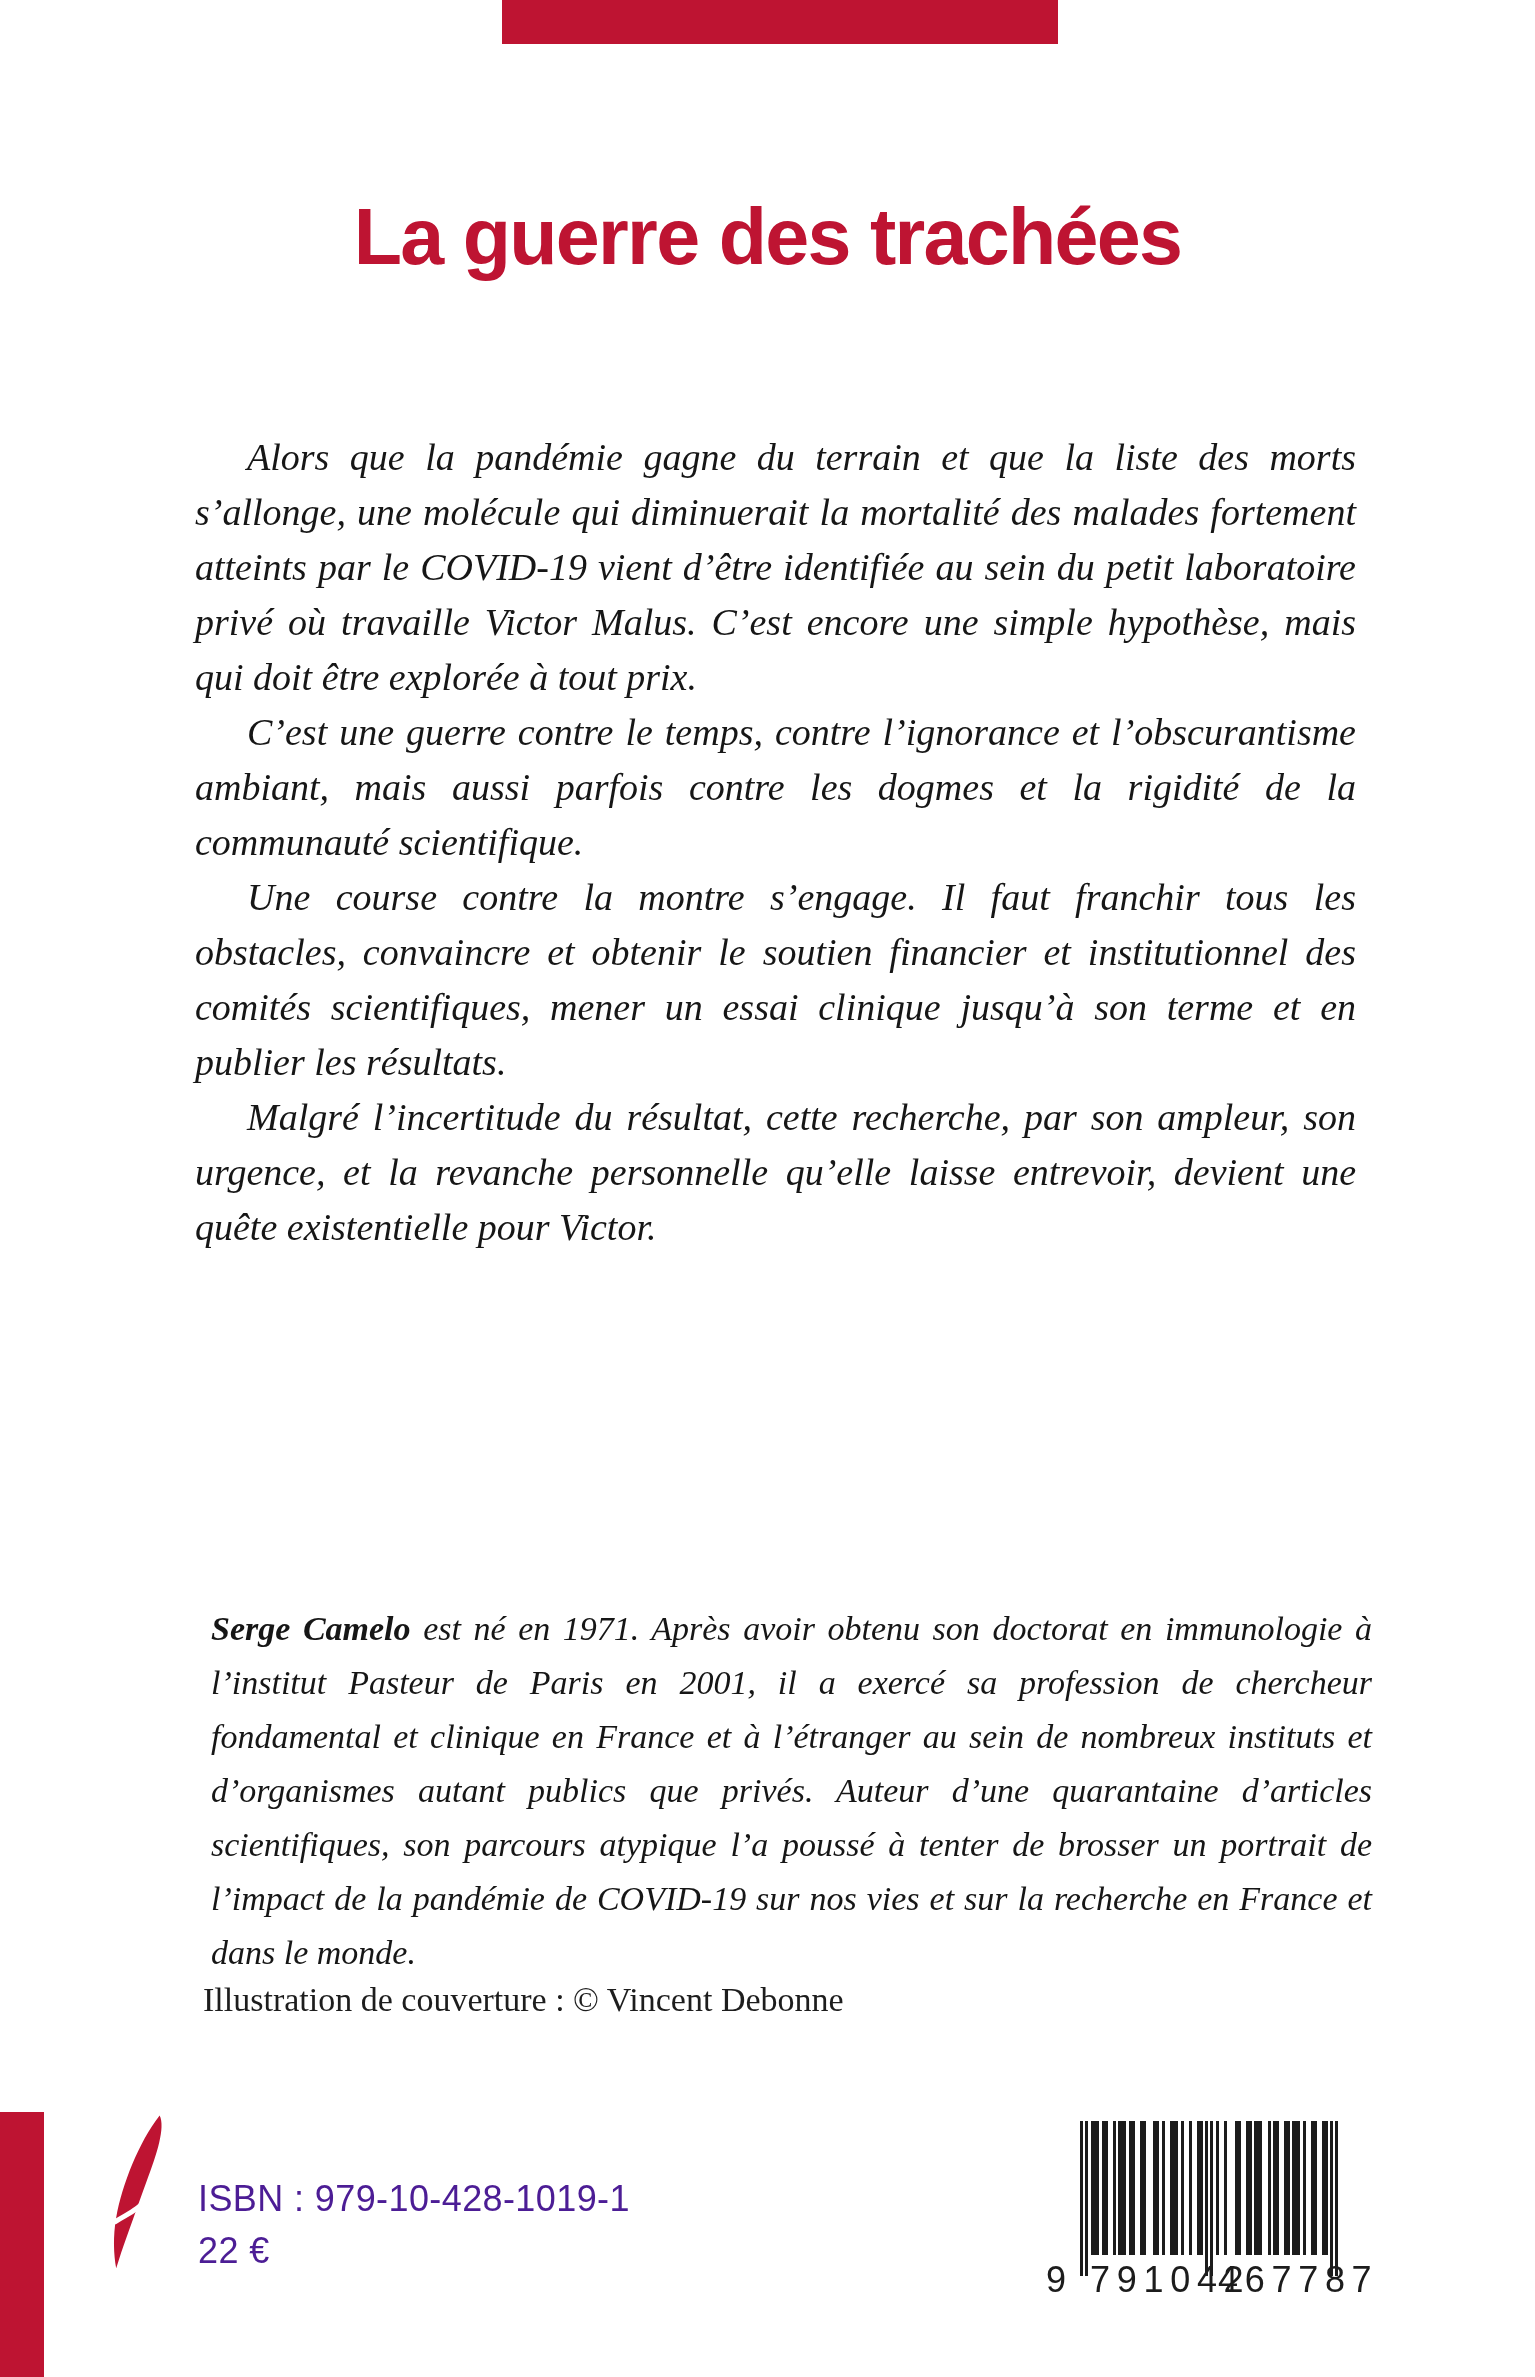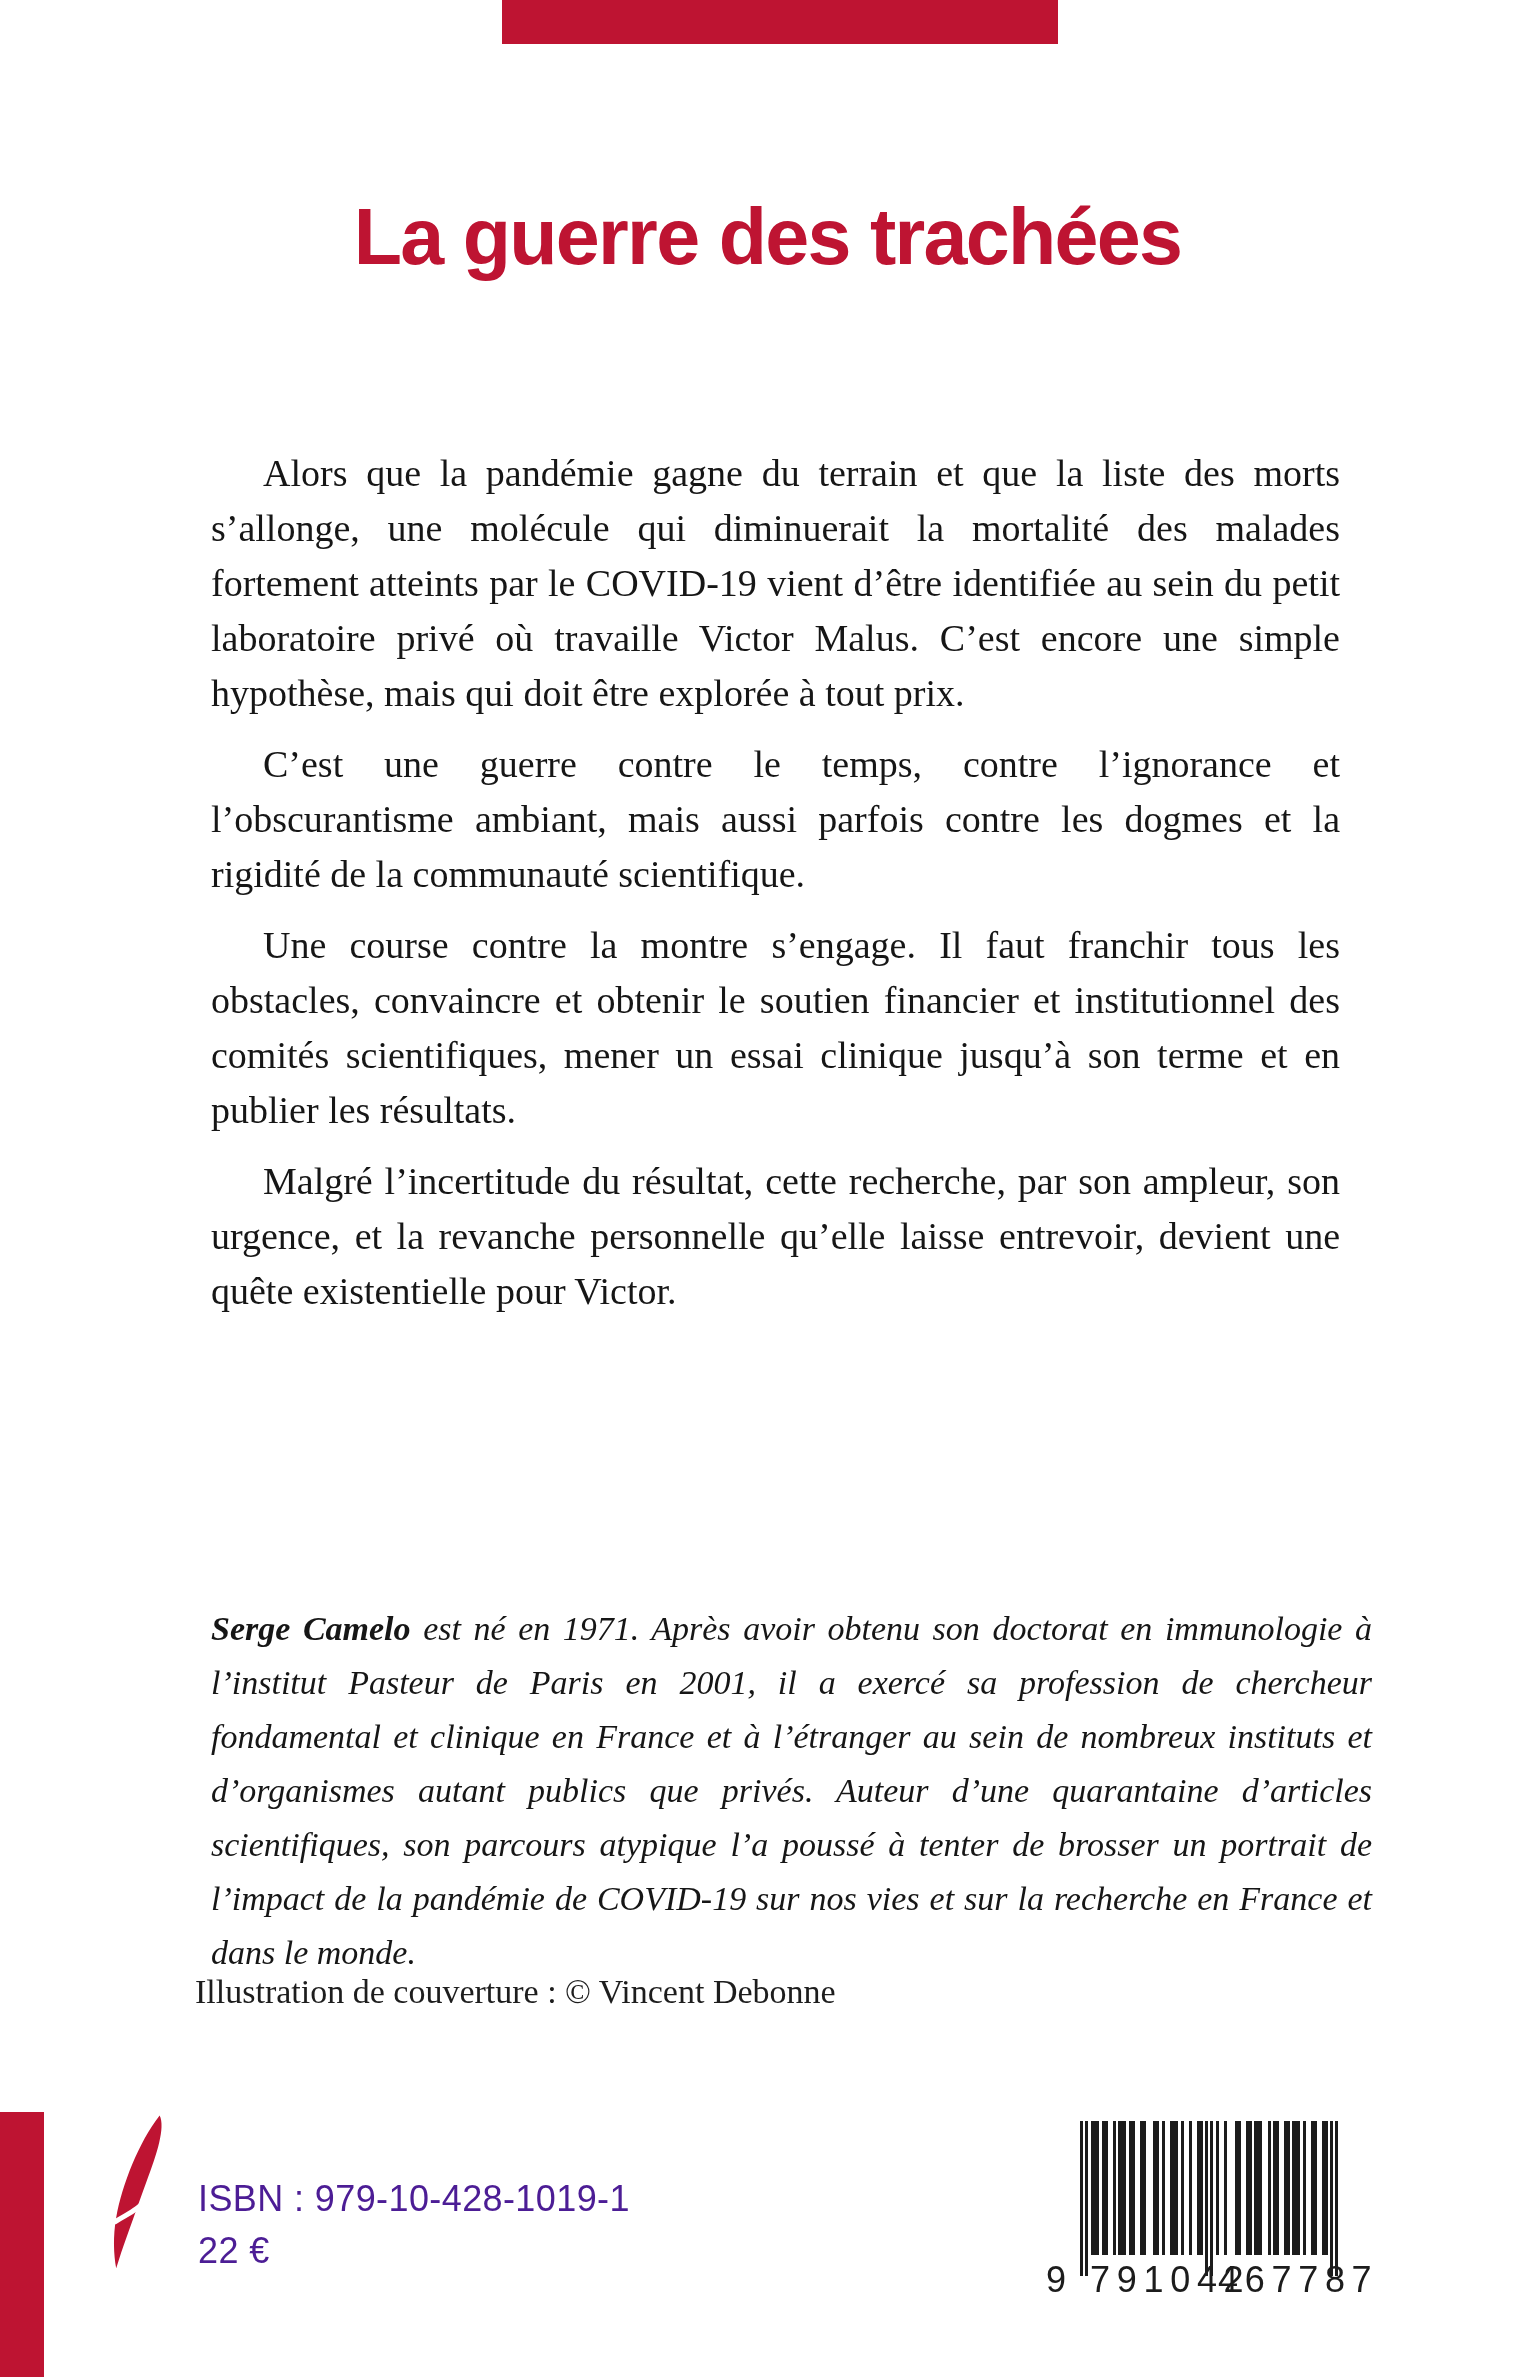--- a/index.html
+++ b/index.html
@@ -26,32 +26,32 @@
     font-size:79px;
     letter-spacing:-1.7px;
     color:#be1432;
     margin:0;
   }
   #synopsis{
     position:absolute;left:195px;top:430px;width:1161px;
     font-size:38px;line-height:55px;
     text-align:justify;
   }
-  #synopsis p{margin:16px;text-indent:52px;}
+  #synopsis p{margin:0;text-indent:52px;font-style:italic;}
   #bio{
     position:absolute;left:195px;top:1586px;width:1161px;
     font-size:34px;line-height:54px;
     font-style:italic;
     text-align:justify;
     margin:16px;
   }
   #bio .author{font-weight:700;}
   #credit{
     position:absolute;left:195px;top:1973px;
-    font-size:34px;margin:0;color:#1d1d1d;
+    font-size:34px;margin:8px;color:#1d1d1d;
   }
   #feather{position:absolute;left:102px;top:2112px;width:71px;height:159px;}
   #isbn-block{
     position:absolute;left:198px;top:2173px;
     font-family:"Liberation Sans", sans-serif;
     font-weight:300;
     font-size:36px;line-height:52px;
     color:#4c1d95;
     letter-spacing:0.4px;
   }

